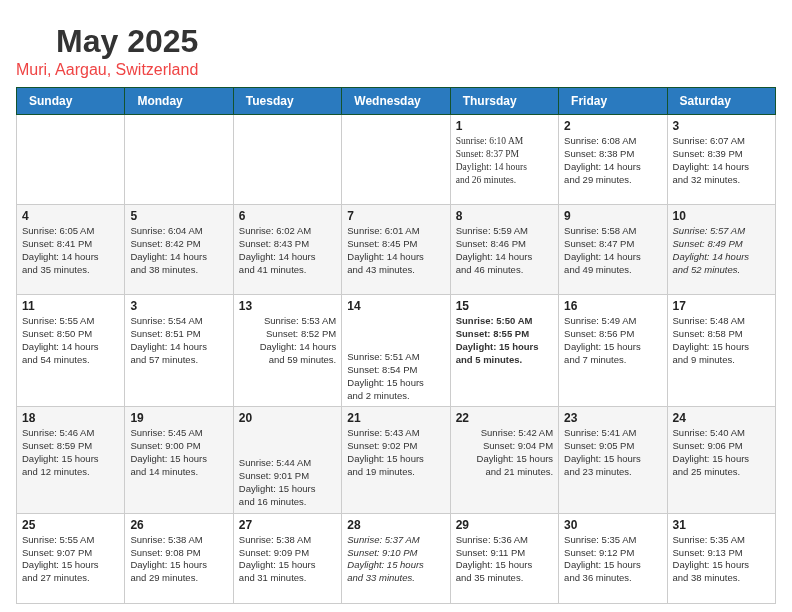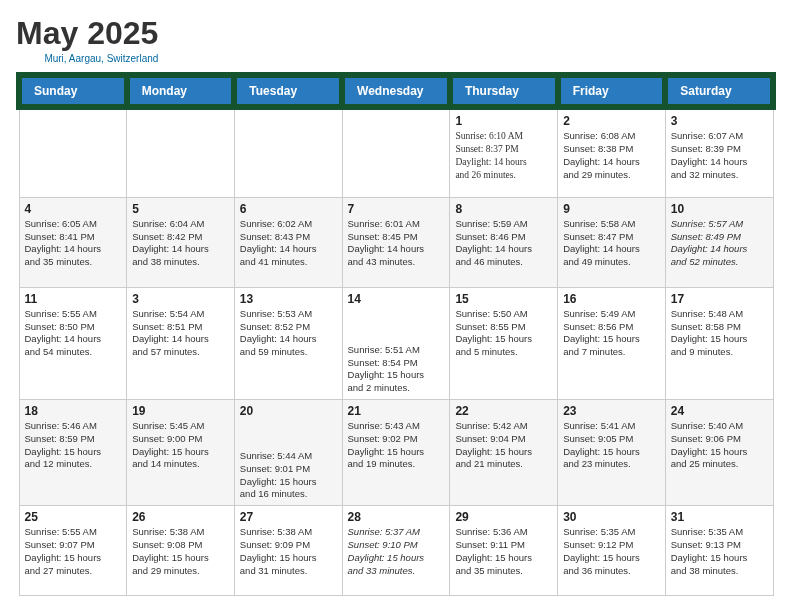--- a/index.html
+++ b/index.html
@@ -35,46 +35,47 @@
       font-size: 17px;
       font-weight: bold;
       color: #2a7abf;
     }
     .logo-icon {
       width: 28px;
       height: 28px;
     }
     .title-block {
       text-align: right;
+      margin-top: 8px;
     }
     .cal-title {
       font-size: 32px;
       font-weight: bold;
       color: #333;
       line-height: 1.1;
     }
     .cal-subtitle {
-      font-size: 10px;
-      color: #0369a1;
+      font-size: 16px;
+      color: #ef4444;
       margin-top: 2px;
       text-align: right;
     }
     table {
       width: 100%;
       border-collapse: collapse;
       font-size: 11px;
     }
     thead tr th {
       background: #2a7abf;
       color: #fff;
       font-size: 12px;
       font-weight: bold;
       padding: 6px 12px;
       text-align: left;
-      border: 6px solid #14532d;
+      border: 1px solid #14532d;
     }
     tbody tr td {
       border: 1px solid #ccc;
       vertical-align: top;
       padding: 4px 5px;
       width: 108px;
       height: 90px;
       background: #fff;
     }
     tbody tr:nth-child(even) td {
@@ -206,35 +207,35 @@
         </td>
         <td>
           <div class="day-num">3</div>
           <div class="day-info" style="white-space: pre-line;">Sunrise: 5:54 AM
 Sunset: 8:51 PM
 Daylight: 14 hours
 and 57 minutes.</div>
         </td>
         <td>
           <div class="day-num">13</div>
-          <div class="day-info" style="white-space: pre-line;">Sunrise: 5:53 AM
+          <div class="day-info" style="white-space: pre-line; text-align: right;">Sunrise: 5:53 AM
 Sunset: 8:52 PM
 Daylight: 14 hours
 and 59 minutes.</div>
         </td>
         <td>
           <div class="day-num">14</div>
           <div class="day-info" style="white-space: pre-line; margin-top: 38px;">Sunrise: 5:51 AM
 Sunset: 8:54 PM
 Daylight: 15 hours
 and 2 minutes.</div>
         </td>
         <td>
           <div class="day-num">15</div>
-          <div class="day-info" style="white-space: pre-line;">Sunrise: 5:50 AM
+          <div class="day-info" style="white-space: pre-line; font-weight: bold;">Sunrise: 5:50 AM
 Sunset: 8:55 PM
 Daylight: 15 hours
 and 5 minutes.</div>
         </td>
         <td>
           <div class="day-num">16</div>
           <div class="day-info" style="white-space: pre-line;">Sunrise: 5:49 AM
 Sunset: 8:56 PM
 Daylight: 15 hours
 and 7 minutes.</div>
@@ -271,21 +272,21 @@
         </td>
         <td>
           <div class="day-num">21</div>
           <div class="day-info" style="white-space: pre-line;">Sunrise: 5:43 AM
 Sunset: 9:02 PM
 Daylight: 15 hours
 and 19 minutes.</div>
         </td>
         <td>
           <div class="day-num">22</div>
-          <div class="day-info" style="white-space: pre-line;">Sunrise: 5:42 AM
+          <div class="day-info" style="white-space: pre-line; text-align: right;">Sunrise: 5:42 AM
 Sunset: 9:04 PM
 Daylight: 15 hours
 and 21 minutes.</div>
         </td>
         <td>
           <div class="day-num">23</div>
           <div class="day-info" style="white-space: pre-line;">Sunrise: 5:41 AM
 Sunset: 9:05 PM
 Daylight: 15 hours
 and 23 minutes.</div>

